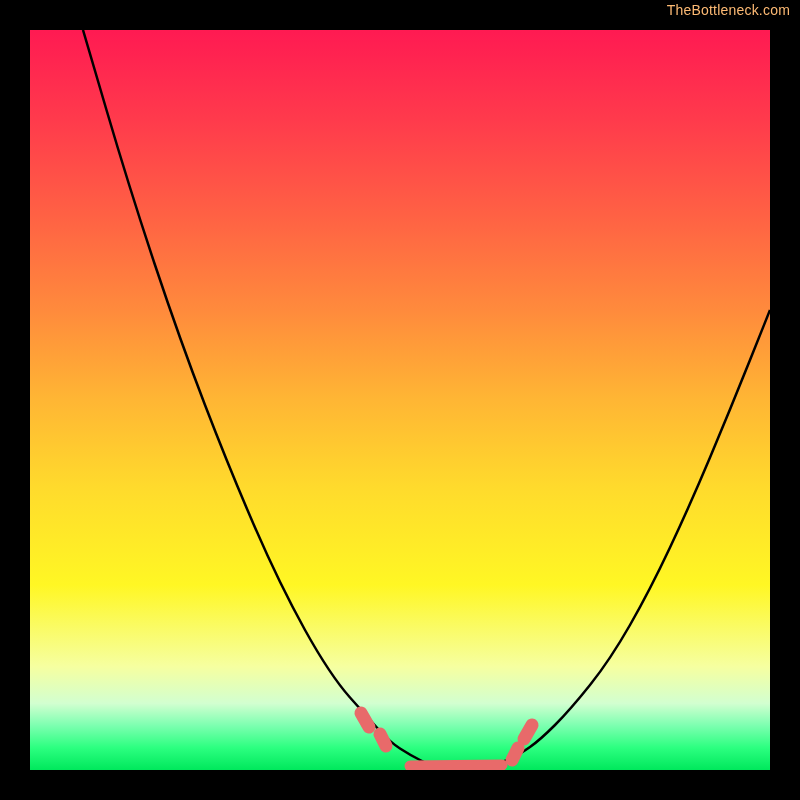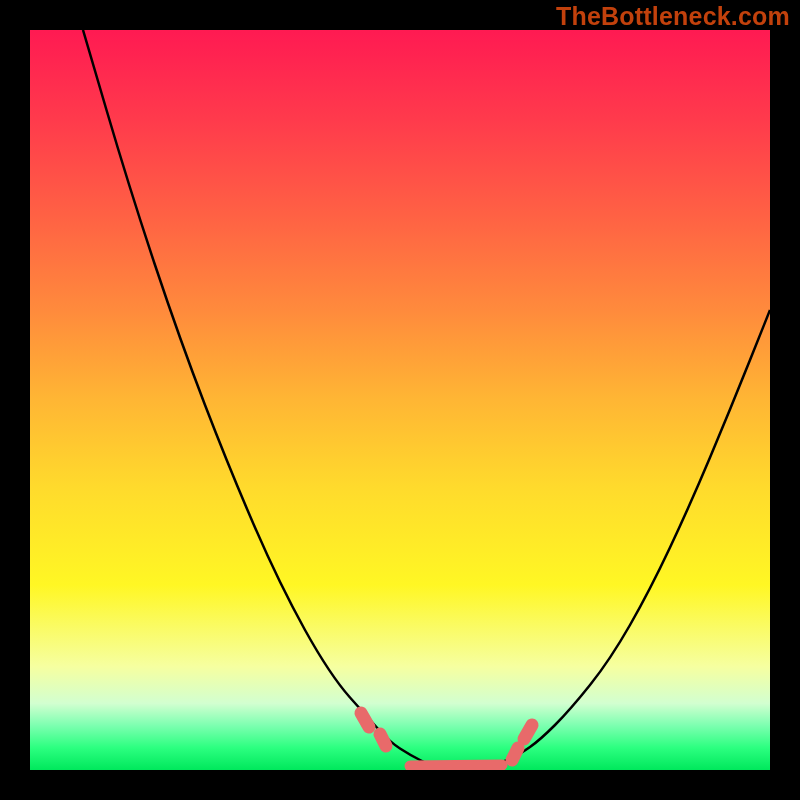--- a/index.html
+++ b/index.html
@@ -69,24 +69,24 @@
   }
   .curve {
     stroke: #000;
     stroke-width: 2.5;
     fill: none;
   }
   .watermark {
     position: absolute;
     top: 2px;
     right: 10px;
-    color: #c2410c;
-    font-size: 25px;
+    color: #fdba74;
+    font-size: 14px;
     letter-spacing: 0.2px;
-    font-weight: 700;
+    font-weight: 400;
   }
 </style>
 </head>
 <body>
 
 <div class="frame">
   <div class="plot-area">
     <div class="gradient"></div>
     <svg class="curves" viewBox="0 0 740 740" preserveAspectRatio="none">
       <path class="curve" d="M 53 0 Q 53 0 76.5 80 Q 100 160 125 235 Q 150 310 175 375 Q 200 440 225 497.5 Q 250 555 275 600 Q 300 645 320 667.5 Q 340 690 350 701 Q 360 712 370 718.5 Q 380 725 390 730 T 400 735" id="left-curve"></path>

